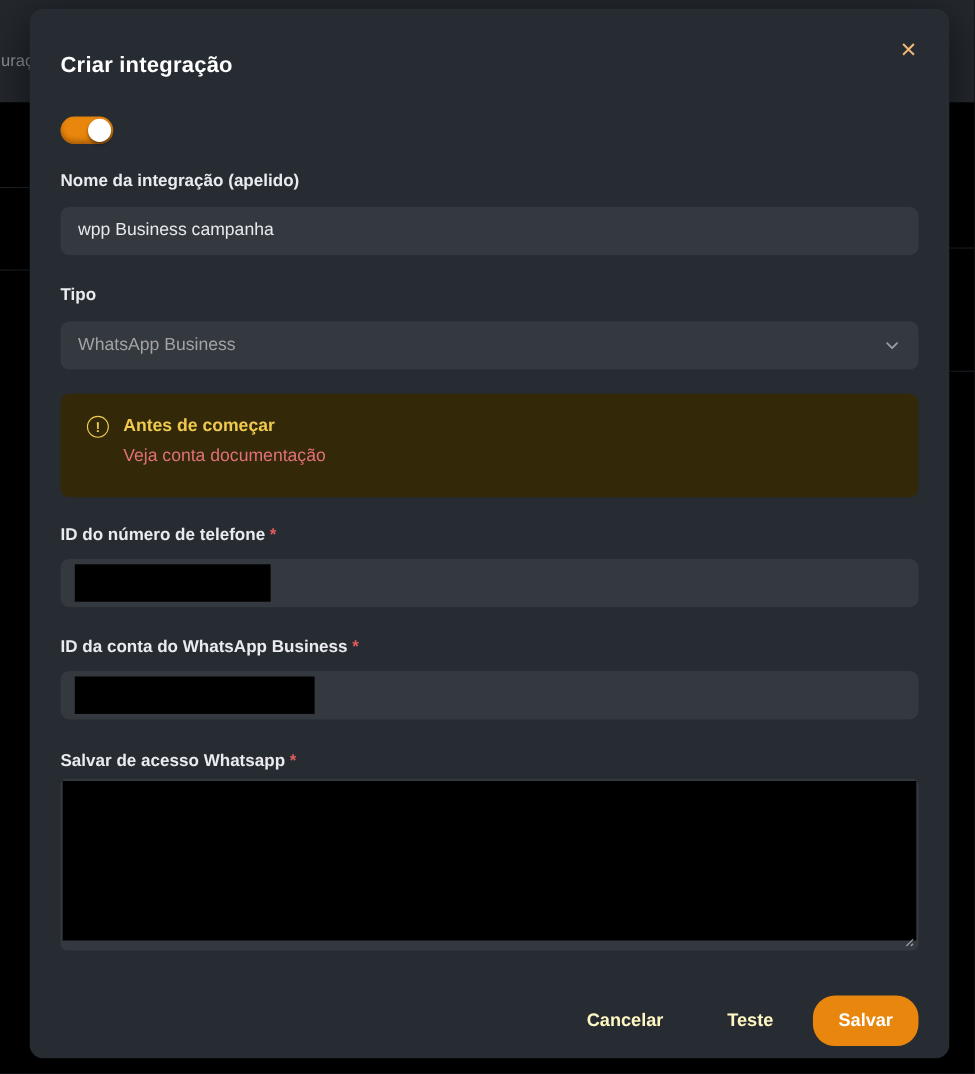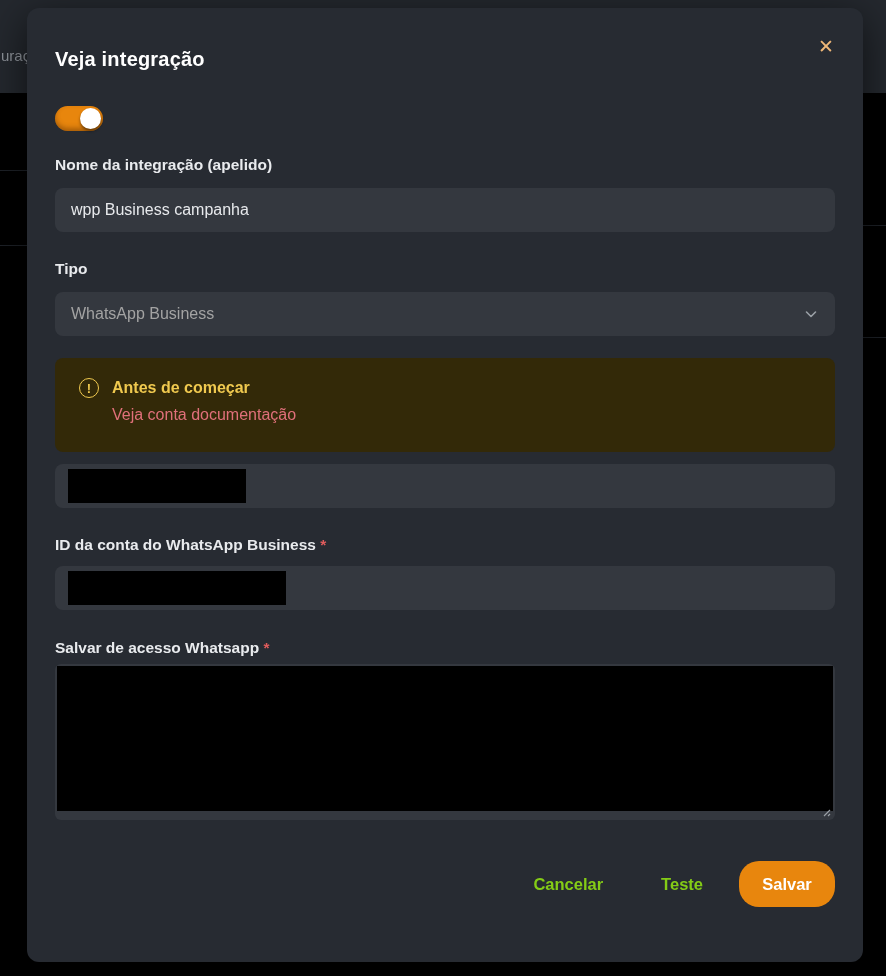--- a/index.html
+++ b/index.html
@@ -126,21 +126,21 @@
     position:absolute; right:4px; bottom:3px; width:11px; height:8px;
   }
 
   
   .footer {
     margin-top:41px;
     display:flex; justify-content:flex-end; align-items:center;
   }
   .btn-text {
     background:transparent; border:none; cursor:pointer;
-    color:#84cc16; font-size:16.5px; font-weight:700; font-family:inherit;
+    color:#fef9c3; font-size:16.5px; font-weight:700; font-family:inherit;
     padding:10px 20px;
   }
   .btn-text + .btn-text { margin-left:18px; }
   .btn-primary {
     margin-left:16px;
     background:#e8860d; border:none; border-radius:20px; cursor:pointer;
     color:#ffffff; font-size:16.5px; font-weight:700; font-family:inherit;
     width:96px; height:46px;
   }
 </style>
@@ -152,21 +152,21 @@
 </div>
 <div class="bg-line l1"></div>
 <div class="bg-line l2"></div>
 <div class="bg-line r1"></div>
 <div class="bg-line r2"></div>
 
 <div class="modal">
 
   <button class="close-btn">✕</button>
 
-  <h2 class="modal-title">Veja integração</h2>
+  <h2 class="modal-title">Criar integração</h2>
 
   <div class="toggle">
     <div class="knob"></div>
   </div>
 
   <div class="field-label">
     <span>Nome da integração (apelido)</span>
   </div>
   <input class="text-input" type="text" value="wpp Business campanha" style="">
 
@@ -183,20 +183,24 @@
   </div>
 
   <div class="warning">
     <div class="w-head">
       <div class="w-icon">!</div>
       <div class="w-title">Antes de começar</div>
     </div>
     <a class="w-link">Veja conta documentação</a>
   </div>
 
+  <div class="field-label mt25">
+    <span>ID do número de telefone</span>
+    <span class="req">*</span>
+  </div>
   <div class="redact-input phone">
     <div class="redacted-value"></div>
   </div>
 
   <div class="field-label mt27">
     <span>ID da conta do WhatsApp Business</span>
     <span class="req">*</span>
   </div>
   <div class="redact-input account">
     <div class="redacted-value"></div>

